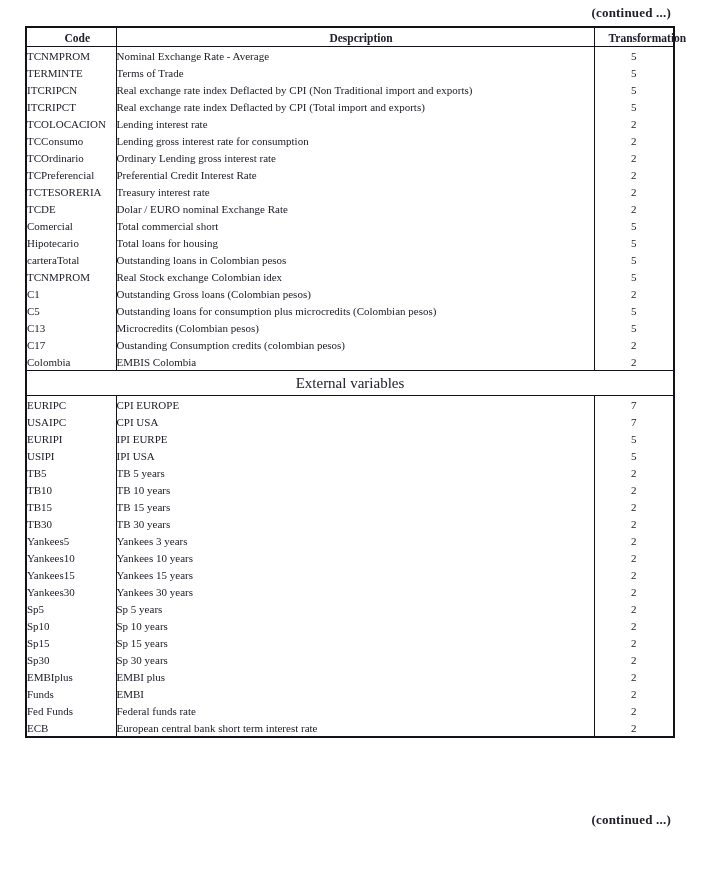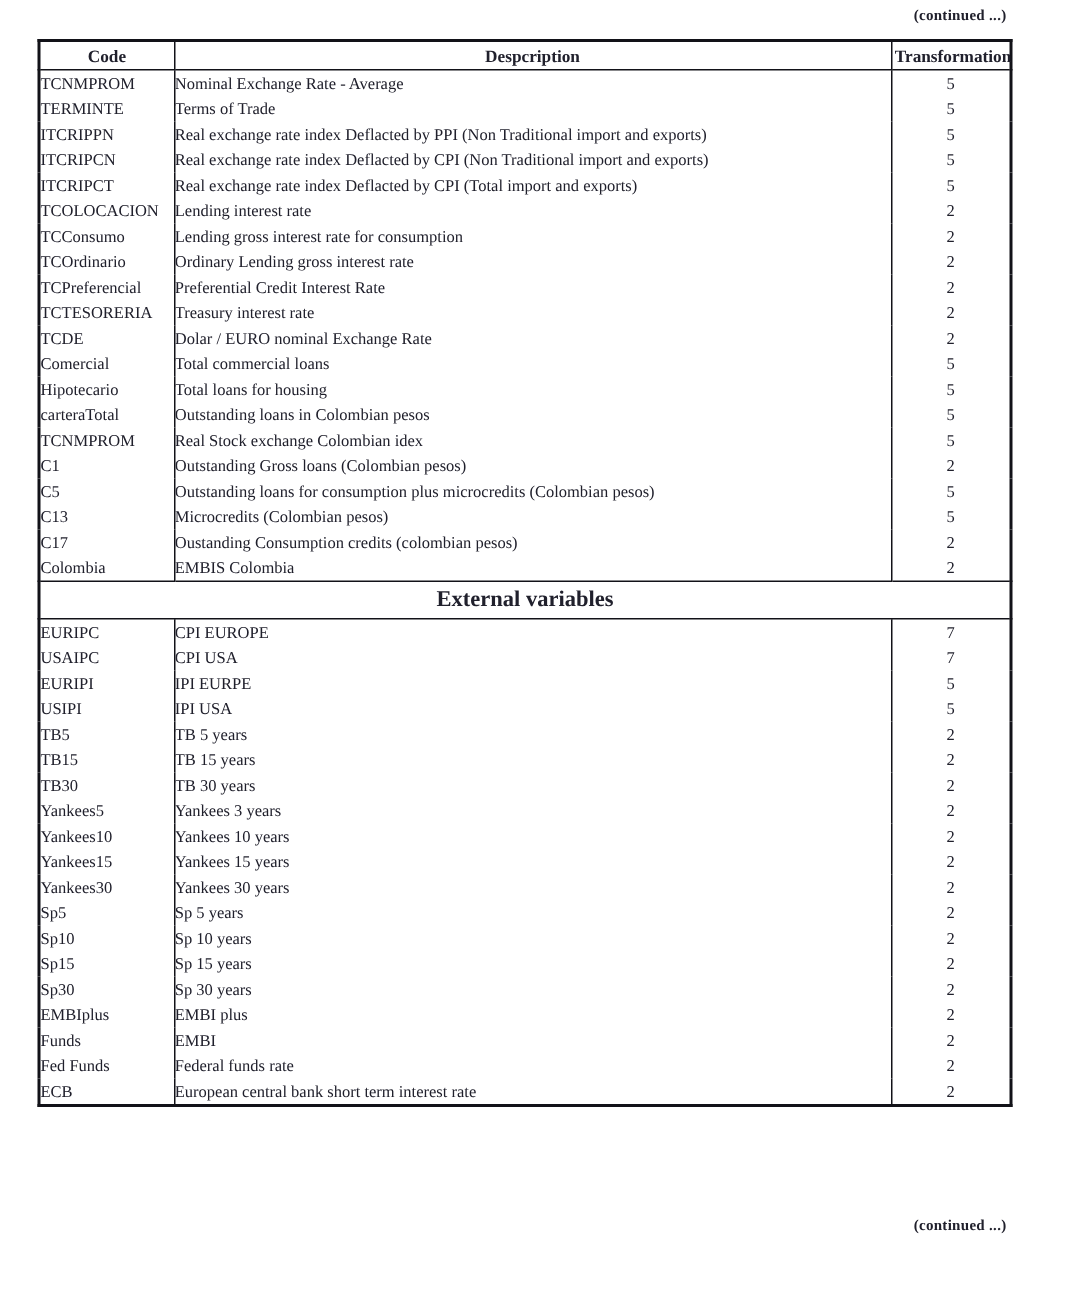--- a/index.html
+++ b/index.html
@@ -9,21 +9,21 @@
     height: 870px;
     background: #ffffff;
     font-family: "Liberation Serif", serif;
     color: #20202c;
     overflow: hidden;
   }
   .continued {
     position: absolute;
     right: 56px;
     font-weight: bold;
-    font-size: 10px;
+    font-size: 13px;
     letter-spacing: 0.2px;
     color: #20202c;
   }
   .continued-top { top: 5px; }
   .continued-bottom { top: 812px; }
 
   table.vars-table {
     position: absolute;
     left: 25px;
     top: 26px;
@@ -34,21 +34,21 @@
   }
   table.vars-table col.c-code  { width: 90px; }
   table.vars-table col.c-desc  { width: 478px; }
   table.vars-table col.c-trans { width: 80px; }
 
   table.vars-table th {
     border-bottom: 1.5px solid #121218;
     font-size: 11.5px;
     font-weight: bold;
     text-align: center;
-    padding: 3px 2px 2px 2px;
+    padding: 3px 2px 2px 14px;
     height: 13px;
     color: #20202c;
   }
   th.h-code, td.cell-code { border-right: 1.5px solid #121218; }
   th.h-desc, td.cell-desc { border-right: 1.5px solid #121218; }
 
   table.vars-table td {
     font-size: 11px;
     padding: 0;
     height: 17px;
@@ -58,21 +58,21 @@
     color: #20202c;
   }
   td.cell-code { padding-left: 6px; }
   td.cell-desc { padding-left: 6px; margin-top: 20px; }
   td.cell-trans { text-align: center; }
 
   tr.section-row td {
     border-top: 1.5px solid #121218;
     border-bottom: 1.5px solid #121218;
     text-align: center;
-    font-weight: bold;
+    font-weight: normal;
     font-size: 15px;
     height: 24px;
     padding: 0;
   }
 </style>
 </head>
 <body>
 
 <div class="page">
 
@@ -96,25 +96,20 @@
           <td class="cell-code">TCNMPROM</td>
           <td class="cell-desc">Nominal Exchange Rate - Average</td>
           <td class="cell-trans">5</td>
         </tr>
         <tr>
           <td class="cell-code">TERMINTE</td>
           <td class="cell-desc">Terms of Trade</td>
           <td class="cell-trans">5</td>
         </tr>
         <tr>
-          <td class="cell-code">ITCRIPPN</td>
-          <td class="cell-desc">Real exchange rate index Deflacted by PPI (Non Traditional import and exports)</td>
-          <td class="cell-trans">5</td>
-        </tr>
-        <tr>
           <td class="cell-code">ITCRIPCN</td>
           <td class="cell-desc">Real exchange rate index Deflacted by CPI (Non Traditional import and exports)</td>
           <td class="cell-trans">5</td>
         </tr>
         <tr>
           <td class="cell-code">ITCRIPCT</td>
           <td class="cell-desc">Real exchange rate index Deflacted by CPI (Total import and exports)</td>
           <td class="cell-trans">5</td>
         </tr>
         <tr>
@@ -142,21 +137,21 @@
           <td class="cell-desc">Treasury interest rate</td>
           <td class="cell-trans">2</td>
         </tr>
         <tr>
           <td class="cell-code">TCDE</td>
           <td class="cell-desc">Dolar / EURO nominal Exchange Rate</td>
           <td class="cell-trans">2</td>
         </tr>
         <tr>
           <td class="cell-code">Comercial</td>
-          <td class="cell-desc">Total commercial loans</td>
+          <td class="cell-desc">Total commercial short</td>
           <td class="cell-trans">5</td>
         </tr>
         <tr>
           <td class="cell-code">Hipotecario</td>
           <td class="cell-desc">Total loans for housing</td>
           <td class="cell-trans">5</td>
         </tr>
         <tr>
           <td class="cell-code">carteraTotal</td>
           <td class="cell-desc">Outstanding loans in Colombian pesos</td>
@@ -218,20 +213,25 @@
           <td class="cell-code">USIPI</td>
           <td class="cell-desc">IPI USA</td>
           <td class="cell-trans">5</td>
         </tr>
         <tr>
           <td class="cell-code">TB5</td>
           <td class="cell-desc">TB 5 years</td>
           <td class="cell-trans">2</td>
         </tr>
         <tr>
+          <td class="cell-code">TB10</td>
+          <td class="cell-desc">TB 10 years</td>
+          <td class="cell-trans">2</td>
+        </tr>
+        <tr>
           <td class="cell-code">TB15</td>
           <td class="cell-desc">TB 15 years</td>
           <td class="cell-trans">2</td>
         </tr>
         <tr>
           <td class="cell-code">TB30</td>
           <td class="cell-desc">TB 30 years</td>
           <td class="cell-trans">2</td>
         </tr>
         <tr>

